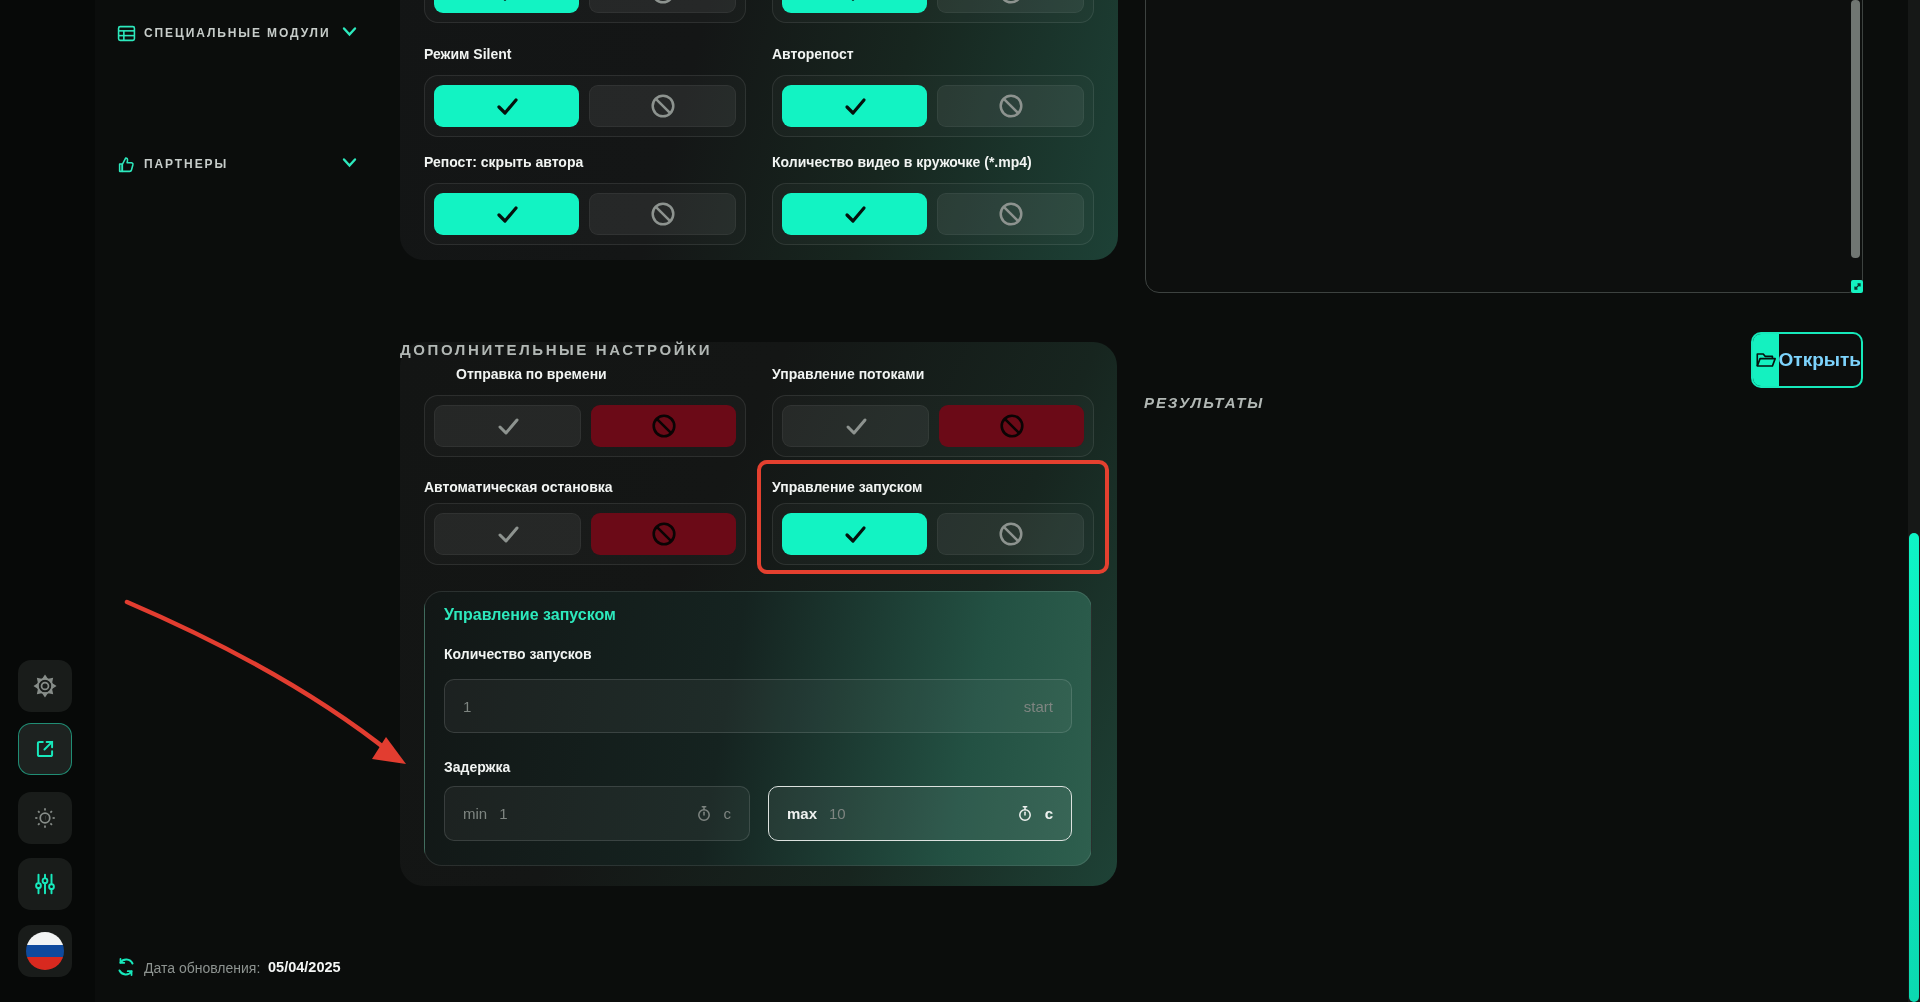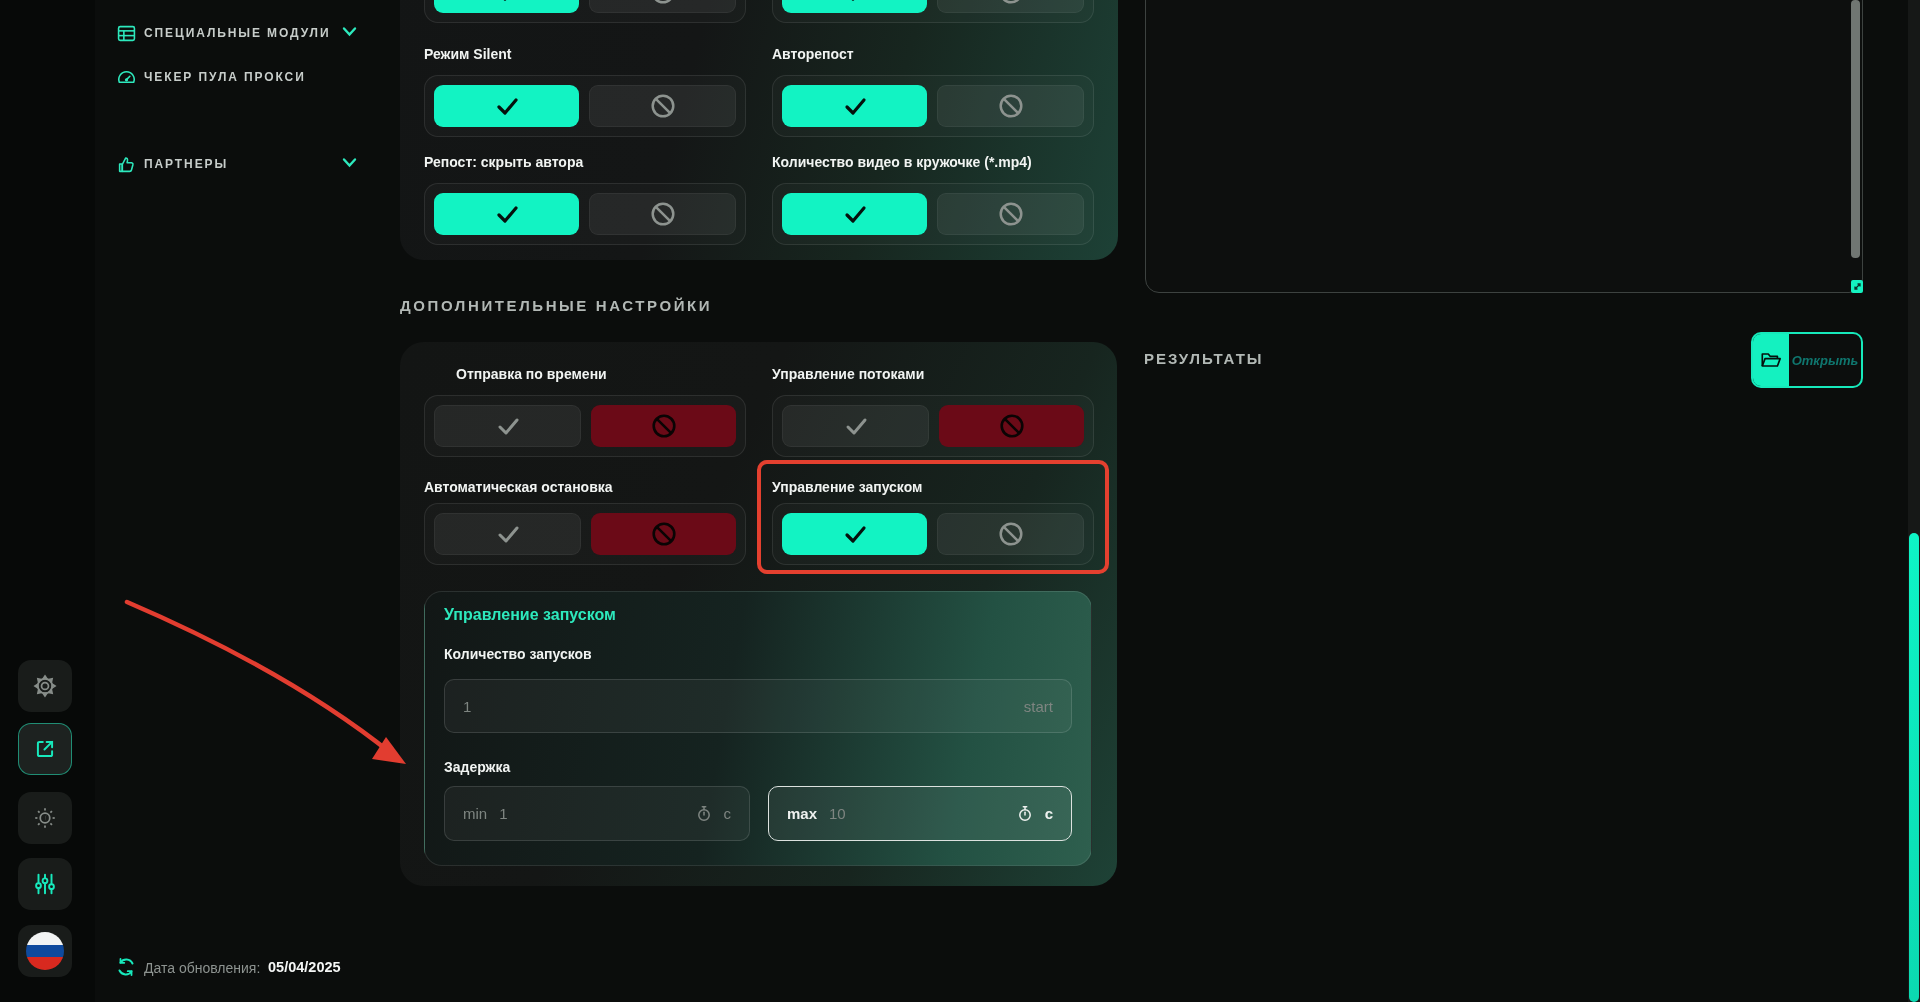--- a/index.html
+++ b/index.html
@@ -28,38 +28,38 @@
      background:linear-gradient(100deg,#121716 0%,#152320 45%,#235143 80%,#2e5f4e 100%);}
   
   .toggle{position:absolute;width:322px;height:62px;box-sizing:border-box;padding:9px;
      border:1px solid rgba(255,255,255,.09);background:rgba(255,255,255,.025);
      border-radius:14px;display:flex;gap:10px;}
   .tbtn{flex:1;border-radius:9px;display:flex;align-items:center;justify-content:center;cursor:pointer;}
   .tbtn.teal{background:#12f3c3;color:#05110d;}
   .tbtn.gray{background:rgba(255,255,255,.06);border:1px solid rgba(255,255,255,.05);color:#8d938f;}
   .tbtn.red{background:#6b0a17;color:#0a0404;}
   .flabel{position:absolute;color:#f1f4f2;font-weight:700;font-size:14px;white-space:nowrap;}
-  .heading{position:absolute;color:#b2b8b5;font-weight:700;font-size:15px;letter-spacing:2.6px;white-space:nowrap;}
+  .heading{position:absolute;color:#b2b8b5;font-weight:700;font-size:15px;letter-spacing:2.6px;white-space:nowrap;margin-top:44px;}
   
   .inputbox{position:absolute;box-sizing:border-box;border-radius:10px;
      background:rgba(255,255,255,.045);border:1px solid rgba(255,255,255,.13);
      display:flex;align-items:center;padding:0 18px;gap:12px;font-size:15px;}
   .inputbox.hl{border:1.5px solid #dce2df;background:rgba(255,255,255,.06);}
   .ph{color:#7e8581;}
   .strong{color:#eef1ef;font-weight:700;}
   .flex1{flex:1;}
   
   .run-btn{position:absolute;left:613px;top:910px;width:292px;height:58px;border-radius:16px;
      border:2px solid #2ae5ba;box-sizing:border-box;background:rgba(10,14,13,.3);
      display:flex;align-items:center;justify-content:center;gap:12px;cursor:pointer;}
   .run-label{color:#2de9bd;font-weight:700;font-size:15.5px;}
   .open-btn{position:absolute;left:1751px;top:332px;width:112px;height:56px;border-radius:10px;
      border:2px solid #16e9bb;box-sizing:border-box;background:#0c0e0d;display:flex;overflow:hidden;cursor:pointer;}
   .open-ic{width:36px;background:#14f1c0;display:flex;align-items:center;justify-content:center;}
-  .open-label{flex:1;display:flex;align-items:center;justify-content:center;color:#0f766e;font-weight:700;font-size:13px;font-style:italic;}
+  .open-label{flex:1;display:flex;align-items:center;justify-content:center;color:#7dd3fc;font-weight:700;font-size:19px;}
   
   .results-panel{position:absolute;left:1145px;top:-40px;width:718px;height:333px;border-radius:14px;
      border:1px solid #3d4240;box-sizing:border-box;background:#0d0f0e;}
   .rp-scroll{position:absolute;left:1851px;top:0;width:9px;height:258px;border-radius:4px;background:#70767                  2;background:#707672;}
   .resize-handle{position:absolute;left:1851px;top:280px;width:12px;height:13px;border-radius:2px;background:#14f1c0;
      display:flex;align-items:center;justify-content:center;}
   
   .pg-track{position:absolute;left:1908px;top:0;width:12px;height:1002px;background:#161817;}
   .pg-thumb{position:absolute;left:1909px;top:533px;width:10px;height:469px;border-radius:5px;
      background:linear-gradient(180deg,#0ef4c6,#0bd9b1);}
@@ -150,30 +150,20 @@
         <line x1="1.5" y1="11" x2="16.5" y2="11"></line>
       </svg>
     </span>
     <span class="side-label">СПЕЦИАЛЬНЫЕ МОДУЛИ</span>
     <span class="side-chev">
       <svg width="15" height="11" viewBox="0 0 15 11" fill="none" stroke="#2de9bd" stroke-width="2.4" stroke-linecap="round">
           <polyline points="2,2.5 7.5,8.5 13,2.5"></polyline>
         </svg>
     </span>
   </div>
-  <div class="side-item" style="top:62px;">
-    <span>
-      <svg width="19" height="19" viewBox="0 0 18 18" fill="none" stroke="#2de9bd" stroke-width="1.5" stroke-linecap="round">
-        <path d="M2.2 13.5 A7.3 7.3 0 1 1 15.8 13.5 Z"></path>
-        <line x1="9" y1="11" x2="12.2" y2="7.8"></line>
-        <circle cx="9" cy="11.2" r="0.8" fill="#2de9bd"></circle>
-      </svg>
-    </span>
-    <span class="side-label">ЧЕКЕР ПУЛА ПРОКСИ</span>
-  </div>
   <div class="side-item" style="top:149px;">
     <span>
       <svg width="19" height="19" viewBox="0 0 18 18" fill="none" stroke="#2de9bd" stroke-width="1.5" stroke-linejoin="round">
         <path d="M2.5 8.5 H5 V15.5 H2.5 Z"></path>
         <path d="M5 9 L8.3 2.8 Q10.2 2.8 9.9 5.4 L9.6 7.4 H13.8 Q15.4 7.7 15 9.4 L13.7 14.2 Q13.4 15.5 12 15.5 H5 Z"></path>
       </svg>
     </span>
     <span class="side-label">ПАРТНЕРЫ</span>
     <span class="side-chev">
       <svg width="15" height="11" viewBox="0 0 15 11" fill="none" stroke="#2de9bd" stroke-width="2.4" stroke-linecap="round">
@@ -367,21 +357,21 @@
         <circle cx="8" cy="10" r="5.2"></circle>
           <line x1="8" y1="10" x2="8" y2="7.3"></line>
         <line x1="6.3" y1="1.8" x2="9.7" y2="1.8"></line>
           <line x1="8" y1="1.8" x2="8" y2="4.2"></line>
       </svg>
     </span>
     <span class="strong">с</span>
   </div>
 
 
-  <div class="heading" style="left:1144px;top:350px;letter-spacing:2px;">РЕЗУЛЬТАТЫ</div>
+  <div class="heading" style="left:1144px;top:350px;letter-spacing:2px;font-style:italic;">РЕЗУЛЬТАТЫ</div>
   <div class="open-btn">
     <div class="open-ic">
       <svg width="22" height="20" viewBox="0 0 24 20" fill="none" stroke="#06110d" stroke-width="1.8" stroke-linejoin="round">
         <path d="M2.5 16.5 V3.5 H9 L11 6 H19 V8.5"></path>
         <path d="M2.5 16.5 L5.5 8.5 H22 L19 16.5 Z"></path>
       </svg>
     </div>
     <div class="open-label">Открыть</div>
   </div>
 

